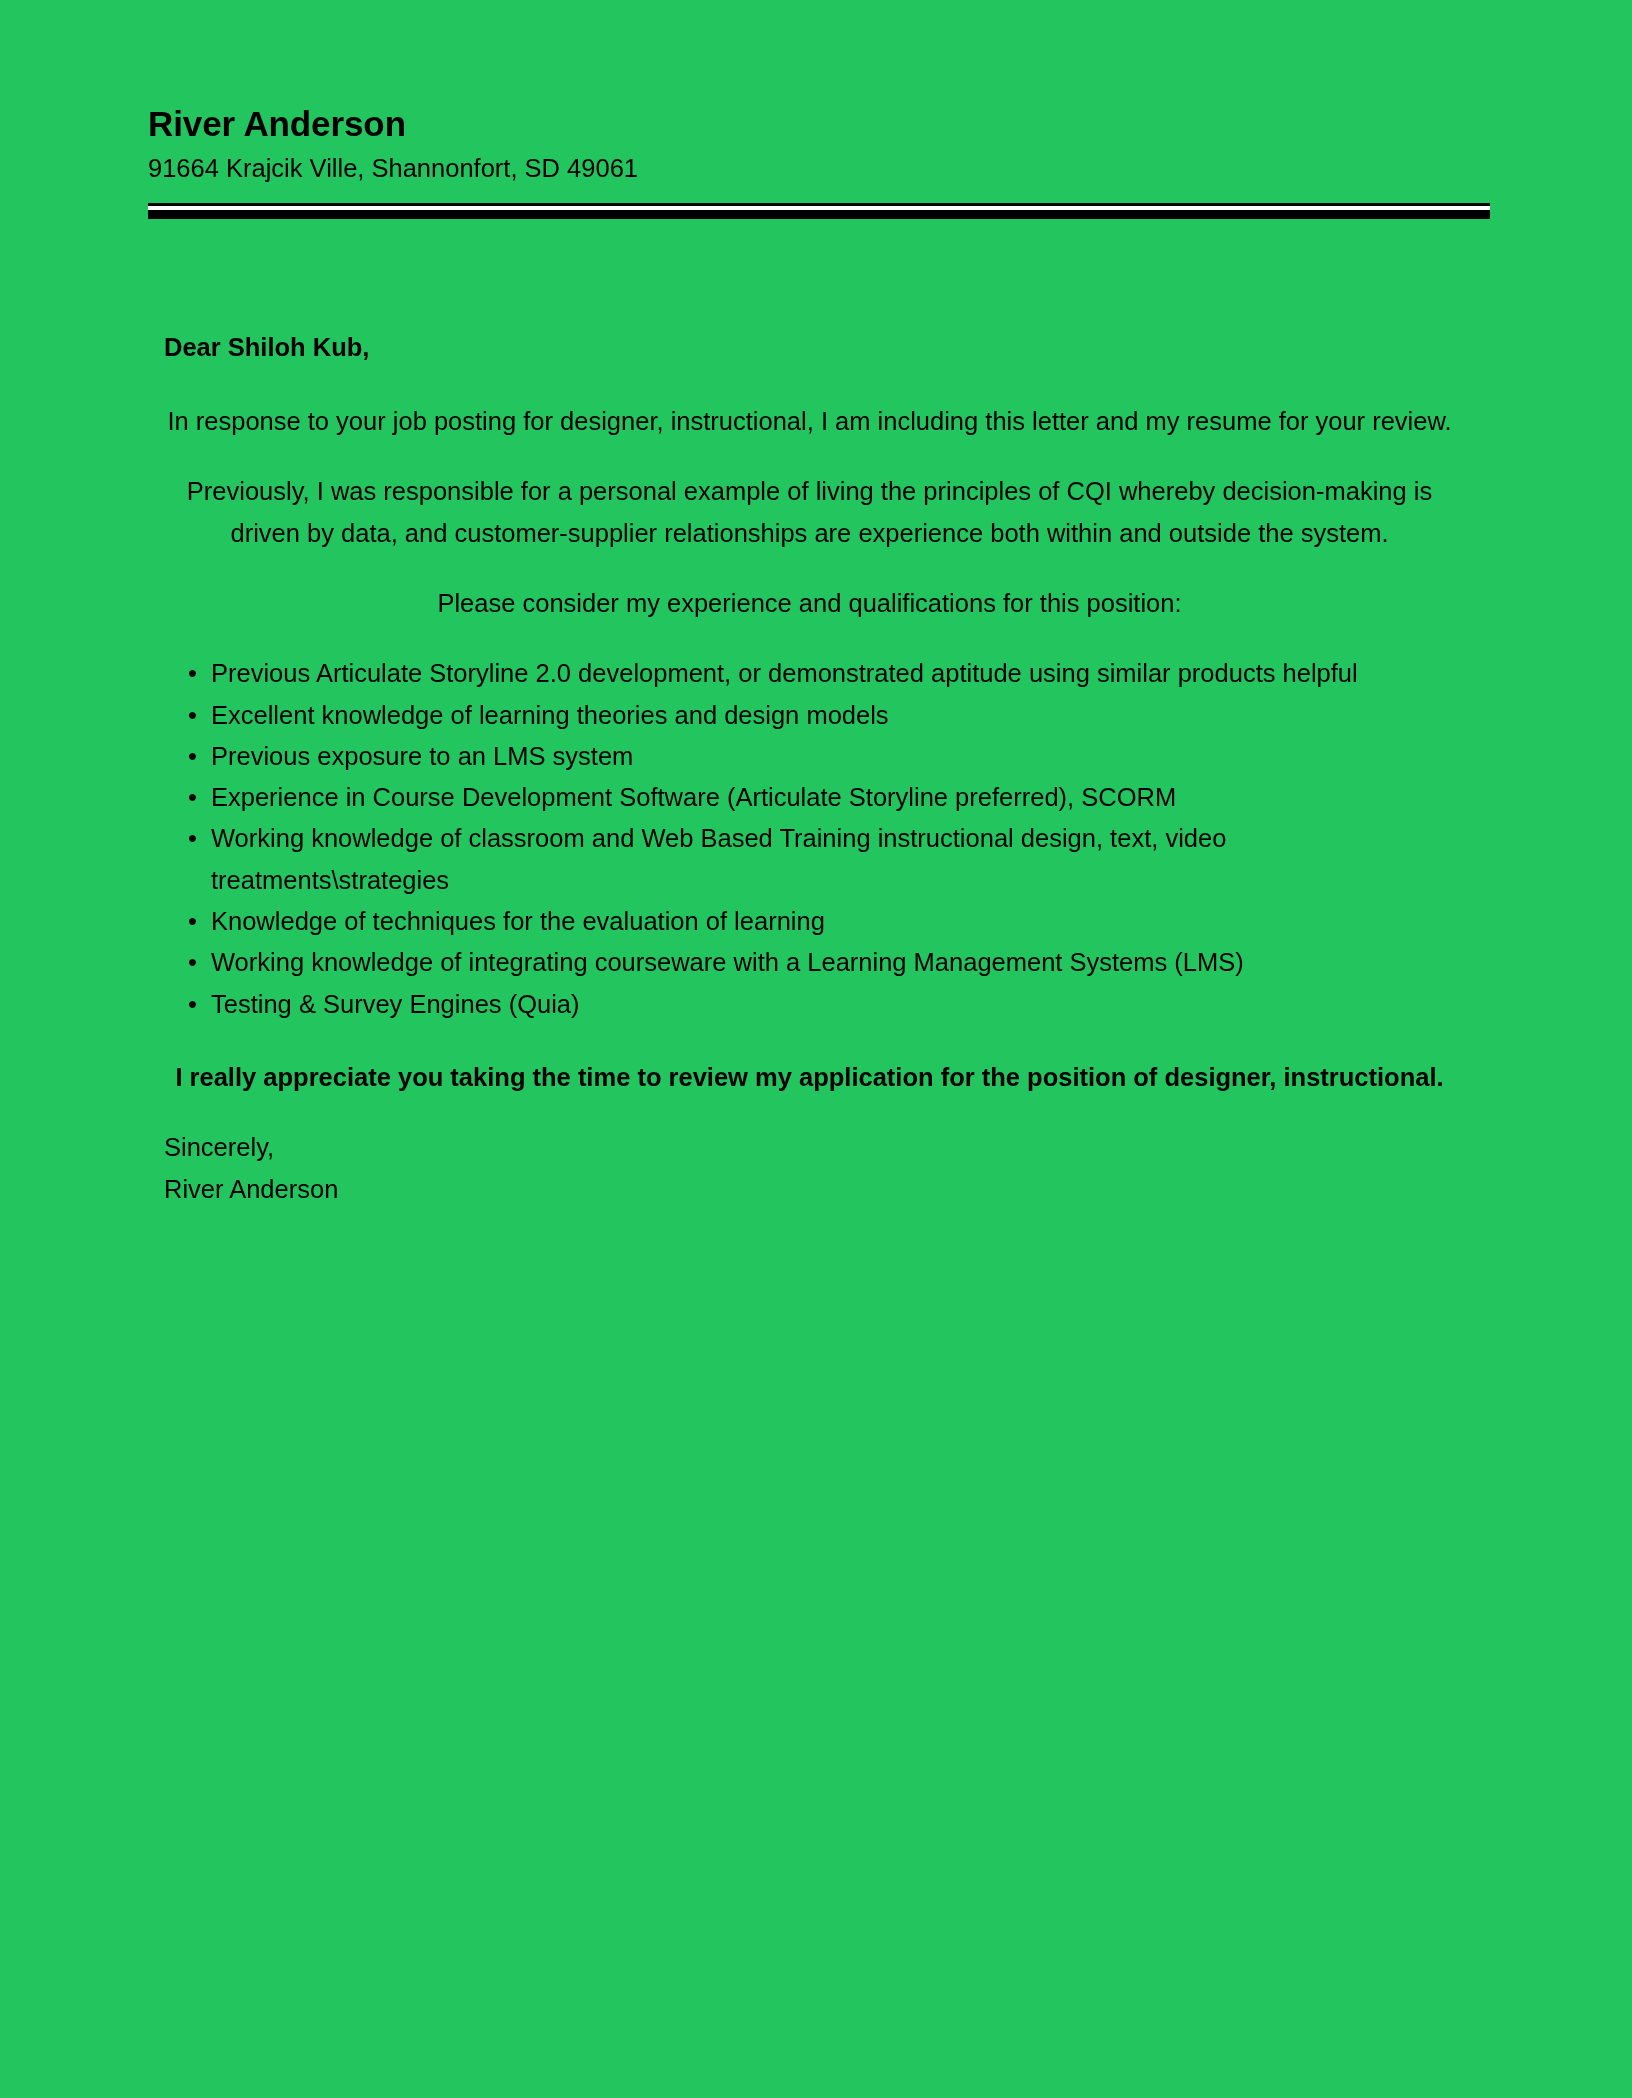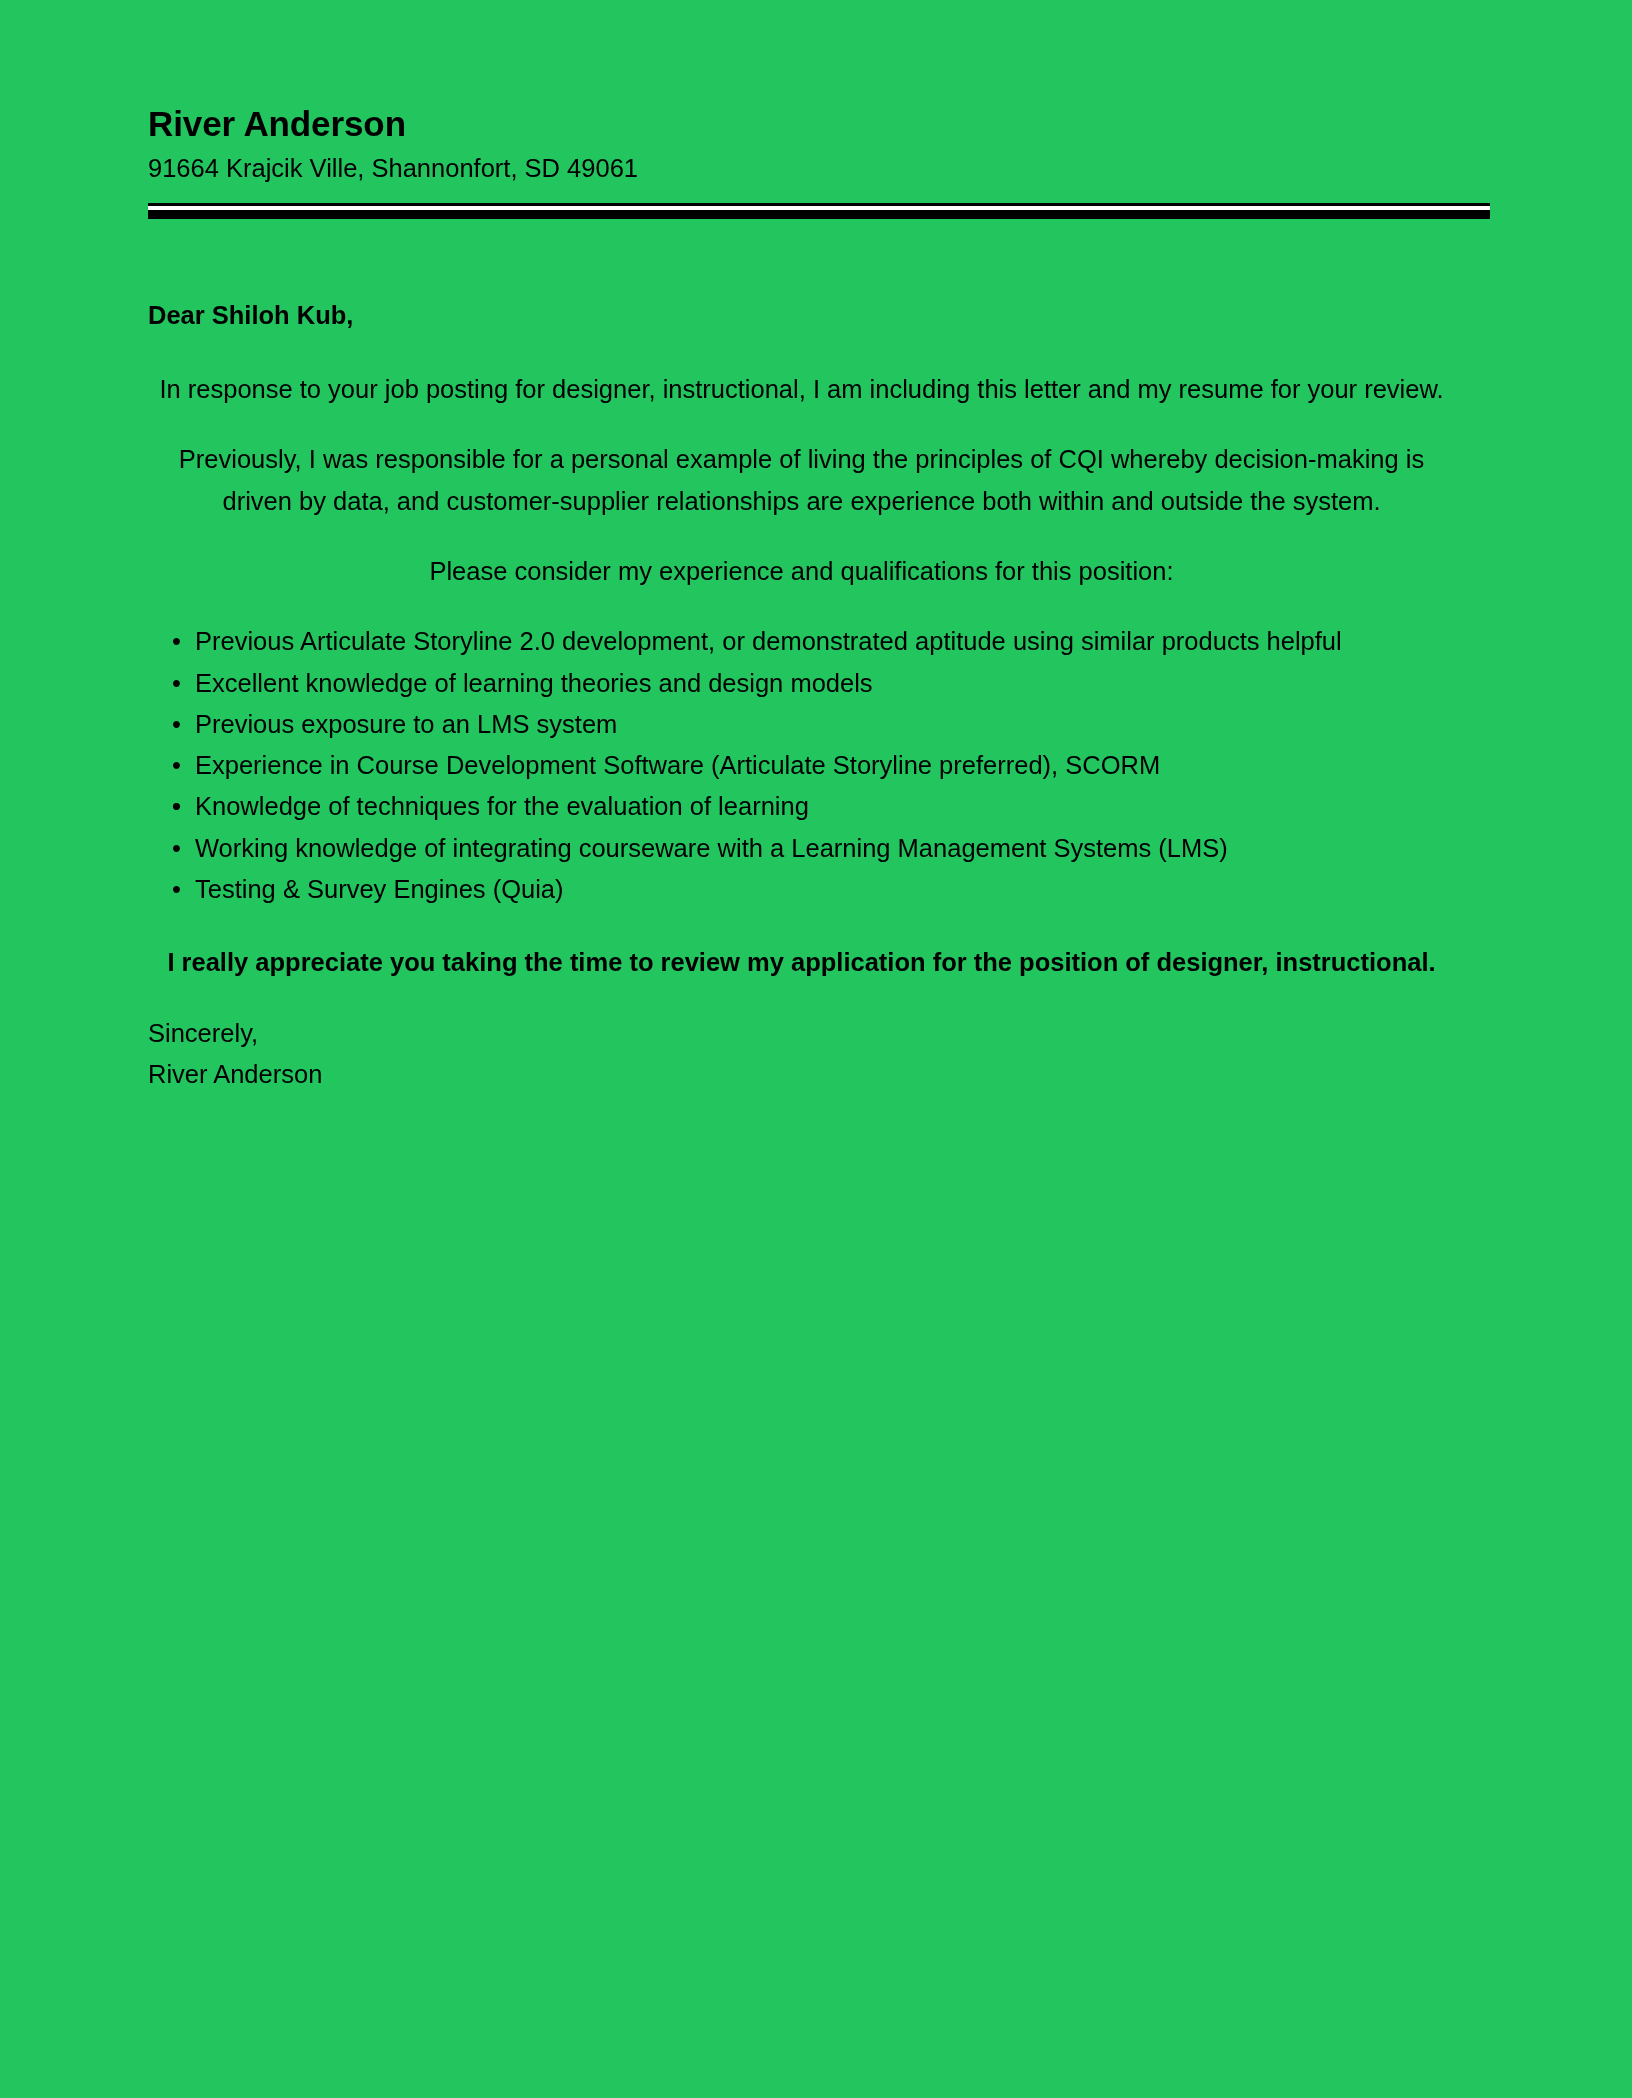--- a/index.html
+++ b/index.html
@@ -58,21 +58,22 @@
     height: 4px;
     background: #ffffff;
   }
   .rule-thick {
     height: 9px;
     background: #000000;
   }
 
   
   .body-block {
-    padding-top: 76px;
+    padding-top: 108px;
+    margin-left: 16px;
   }
   p.para {
     font-size: 25.5px;
     line-height: 1.62;
     margin: 0 0 29px 0;
     text-align: center;
   }
   p.para.bold {
     font-weight: bold;
   }
@@ -150,21 +151,21 @@
 
       <p class="para">Previously, I was responsible for a personal example of living the principles of CQI whereby decision-making is driven by data, and customer-supplier relationships are experience both within and outside the system.</p>
 
       <p class="para lead-in">Please consider my experience and qualifications for this position:</p>
 
       <ul class="qual-list" id="qual-list">
           <li><span class="bullet-dot">•</span><span>Previous Articulate Storyline 2.0 development, or demonstrated aptitude using similar products helpful</span></li>
           <li><span class="bullet-dot">•</span><span>Excellent knowledge of learning theories and design models</span></li>
           <li><span class="bullet-dot">•</span><span>Previous exposure to an LMS system</span></li>
           <li><span class="bullet-dot">•</span><span>Experience in Course Development Software (Articulate Storyline preferred), SCORM</span></li>
-          <li><span class="bullet-dot">•</span></li>
+          <li><span class="bullet-dot">•</span><span>Working knowledge of classroom and Web Based Training instructional design, text, video treatments\strategies</span></li>
           <li><span class="bullet-dot">•</span><span>Knowledge of techniques for the evaluation of learning</span></li>
           <li><span class="bullet-dot">•</span><span>Working knowledge of integrating courseware with a Learning Management Systems (LMS)</span></li>
           <li><span class="bullet-dot">•</span><span>Testing &amp; Survey Engines (Quia)</span></li>
         </ul>
 
       <div class="closing-block">
         <p class="para bold">I really appreciate you taking the time to review my application for the position of designer, instructional.</p>
 
         <div class="signoff">Sincerely,</div>
         <div class="signoff-name">River Anderson</div>

